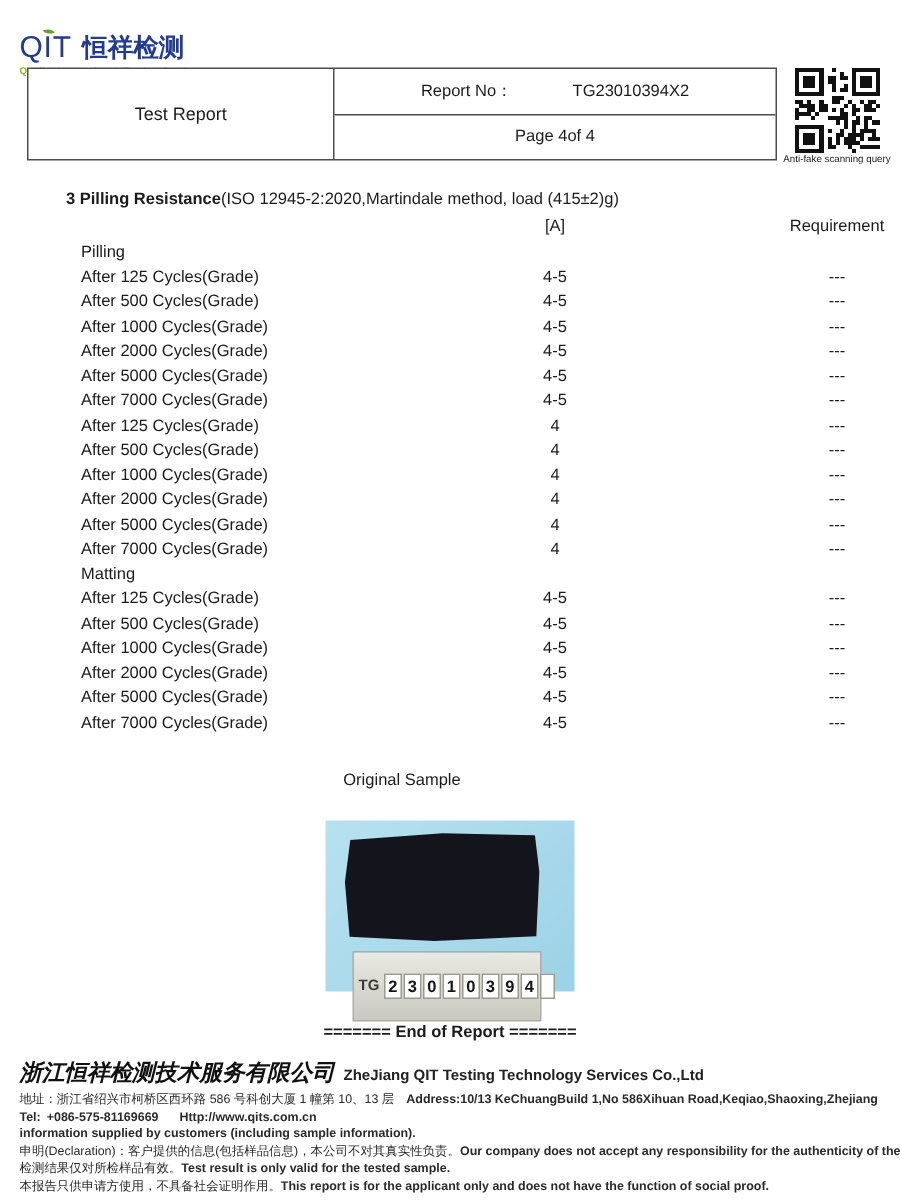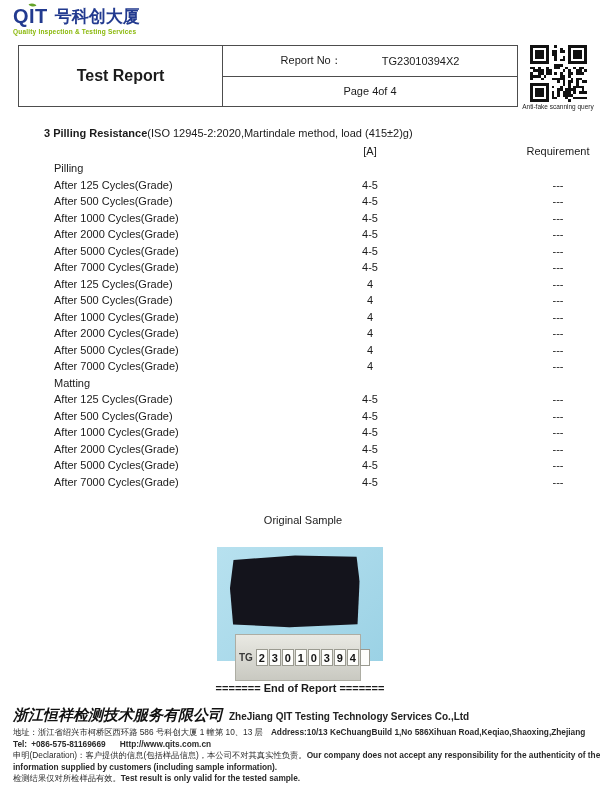--- a/index.html
+++ b/index.html
@@ -2,36 +2,36 @@
 <html style="--logo_navy: #223a8f; --logo_green: #8ab80a; --accent_green: #64a32a; --photo_bg: #a9d9ea; --fabric: #14141c; --border: #4d4d4d;"><head>
 <meta charset="utf-8">
 <style>
   html,body{margin:0;padding:0;background:#fff;}
   .page{position:relative;width:600px;height:801px;background:#fff;overflow:hidden;
         font-family:"Liberation Sans",sans-serif;color:#1b1b1b;}
 
   
   .logo{position:absolute;left:13px;top:6px;}
   .logo-row{display:flex;align-items:flex-end;}
-  .logo-qit{position:relative;font-size:20px;font-weight:bold;line-height:20px;
-            color:var(--logo_navy,#223a8f);letter-spacing:.5px;}
+  .logo-qit{position:relative;font-size:20px;font-weight:normal;line-height:20px;
+            color:var(--logo_navy,#223a8f);letter-spacing:.5px;margin-top:16px;}
   .leaf{position:absolute;left:16px;top:-3px;width:7px;height:4px;
         background:var(--accent_green,#64a32a);border-radius:0 100% 0 100%;
         transform:rotate(-18deg);}
   .logo-cn{font-size:17px;font-weight:bold;color:var(--logo_navy,#223a8f);
            margin-left:7px;line-height:19px;font-family:"DejaVu Sans",sans-serif;}
   .logo-tagline{font-size:6.5px;font-weight:bold;color:var(--logo_green,#8ab80a);
                 margin-top:2px;letter-spacing:.2px;}
 
   
   .hdr-table{position:absolute;left:18px;top:45px;width:498px;height:60px;
              border:1px solid var(--border,#4d4d4d);display:flex;background:#fff;}
   .hdr-left{width:203px;border-right:1px solid var(--border,#4d4d4d);
             display:flex;align-items:center;justify-content:center;
-            font-size:16px;font-weight:bold;}
+            font-size:12px;font-weight:normal;}
   .hdr-right{flex:1;display:flex;flex-direction:column;}
   .hdr-cell{flex:1;display:flex;align-items:center;justify-content:center;font-size:11px;gap:40px;}
   .hdr-cell.top{border-bottom:1px solid var(--border,#4d4d4d);}
 
   
   .qr-wrap{position:absolute;left:520px;top:45px;width:76px;text-align:center;}
   .qr-box{width:57px;height:57px;margin:0 auto;}
   .qr-box svg{width:57px;height:57px;display:block;}
   .qr-caption{font-size:6.5px;color:#222;margin-top:1px;white-space:nowrap;}
 
@@ -42,21 +42,21 @@
   .trow{display:flex;height:16.5px;align-items:center;font-size:11px;}
   .trow.colhdr{height:18px;}
   .c-ind{width:30px;flex:0 0 30px;}
   .c-label{width:250px;flex:0 0 250px;}
   .c-val{width:132px;flex:0 0 132px;text-align:center;}
   .c-sp{width:62px;flex:0 0 62px;}
   .c-req{width:120px;flex:0 0 120px;text-align:center;}
 
   
   .sample-title{position:absolute;left:0;top:514px;width:536px;text-align:center;
-                font-size:11px;padding-left:35px;}
+                font-size:11px;}
   .photo{position:absolute;left:217px;top:547px;width:166px;height:114px;
          background:linear-gradient(135deg,#b7e1ef 0%,var(--photo_bg,#a9d9ea) 55%,#9bd2e5 100%);}
   .fabric{position:absolute;left:13px;top:7px;width:131px;height:74px;
           background:var(--fabric,#14141c);transform:rotate(-.8deg);
           clip-path:polygon(3% 7%,50% 2%,97% 5%,99% 38%,97% 96%,45% 99%,2% 94%,0% 45%);
           box-shadow:2px 4px 6px rgba(20,40,60,.25);}
   .plate{position:absolute;left:18px;top:87px;width:120px;height:21px;
          background:linear-gradient(180deg,#e9e9e3,#c9c9c1);
          border:1px solid #adada3;display:flex;align-items:center;padding:12px 2px;}
   .tag-prefix{font-size:10px;font-weight:bold;color:#3a3a3a;margin:0 2px 0 1px;}
@@ -84,21 +84,21 @@
 <body>
 
 <div class="page">
 
   <div class="logo">
     <div class="logo-row">
       <span class="logo-qit">
         <span>QIT</span>
         <span class="leaf"></span>
       </span>
-      <span class="logo-cn">号科创大厦</span>
+      <span class="logo-cn">恒祥检测</span>
     </div>
     <div class="logo-tagline">Quality Inspection &amp; Testing Services</div>
   </div>
 
   <div class="hdr-table">
     <div class="hdr-left">Test Report</div>
     <div class="hdr-right">
       <div class="hdr-cell top">
         <span>Report No：</span>
         <span>TG23010394X2</span>
@@ -420,23 +420,26 @@
       <span class="company-cn">浙江恒祥检测技术服务有限公司</span>
       <span class="company-en">ZheJiang QIT Testing Technology Services Co.,Ltd</span>
     </div>
     <div class="fline">
       <span class="cn">地址：浙江省绍兴市柯桥区西环路 586 号科创大厦 1 幢第 10、13 层</span><span class="gap"></span><span class="en">Address:10/13 KeChuangBuild 1,No 586Xihuan Road,Keqiao,Shaoxing,Zhejiang</span>
     </div>
     <div class="fline">
       <span class="en">Tel:</span><span class="gap" style="width:4px;"></span><span class="en">+086-575-81169669</span><span class="gap" style="width:14px;"></span><span class="en">Http://www.qits.com.cn</span>
     </div>
     <div class="fline">
+      <span class="en">information supplied by customers (including sample information).</span>
+    </div>
+    <div class="fline">
       <span class="cn">申明(Declaration)：客户提供的信息(包括样品信息)，本公司不对其真实性负责。</span><span class="en">Our company does not accept any responsibility for the authenticity of the</span>
     </div>
     <div class="fline">
-      <span class="en">information supplied by customers (including sample information).</span>
-    </div>
-    <div class="fline">
       <span class="cn">检测结果仅对所检样品有效。</span><span class="en">Test result is only valid for the tested sample.</span>
     </div>
+    <div class="fline">
+      <span class="cn">本报告只供申请方使用，不具备社会证明作用。</span><span class="en">This report is for the applicant only and does not have the function of social proof.</span>
+    </div>
   </div>
 
 </div>
 
 </body></html>

